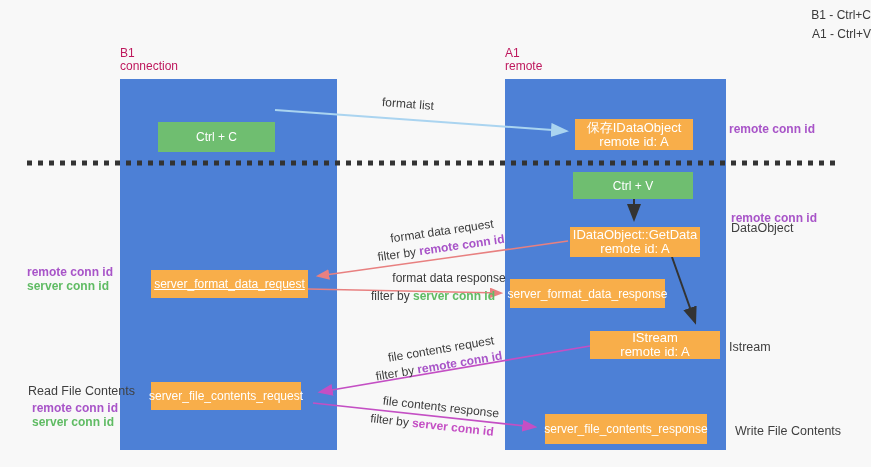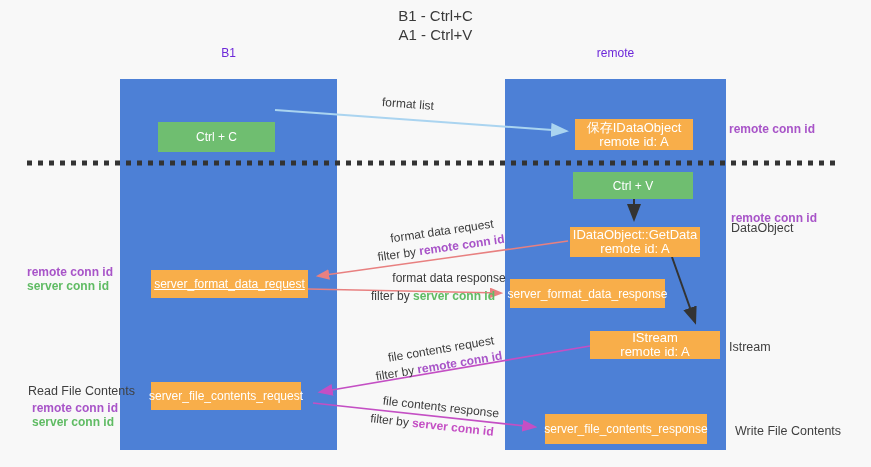--- a/index.html
+++ b/index.html
@@ -4,26 +4,26 @@
 <style>
   html,body{margin:0;padding:0;}
   body{
     width:871px;height:467px;overflow:hidden;
     background:var(--bg,#f8f8f8);
     font-family:"Liberation Sans",sans-serif;
     color:#3c3c3c;
   }
   .canvas{position:relative;width:871px;height:467px;}
   .title{
-    position:absolute;left:0;top:6px;width:100%;text-align:center;
-    font-size:15px;line-height:19px;color:#3a3a3a;
+    position:absolute;left:0;top:6px;width:100%;text-align:right;
+    font-size:12px;line-height:19px;color:#3a3a3a;
   }
   .title span{display:block;}
   .col-header{
-    position:absolute;top:47px;text-align:center;font-size:12px;line-height:13px;color:#6d28d9;
+    position:absolute;top:47px;text-align:left;font-size:12px;line-height:13px;color:#be185d;
   }
   .col-header span{display:block;}
   .column{
     position:absolute;top:79px;height:371px;
     background:var(--column-blue,#4d80d6);
   }
   .overlay{position:absolute;left:0;top:0;pointer-events:none;}
   .lblue{stroke:var(--arrow-lightblue);stroke-width:2;}
   .lblack{stroke:var(--arrow-black);stroke-width:2;}
   .lred{stroke:var(--arrow-red);stroke-width:1.5;}
@@ -52,22 +52,24 @@
 
 <div class="canvas">
 
   <div class="title">
     <span>B1 - Ctrl+C</span>
     <span>A1 - Ctrl+V</span>
   </div>
 
   <div class="col-header" style="left:120px;width:217px;">
     <span>B1</span>
+    <span>connection</span>
   </div>
   <div class="col-header" style="left:505px;width:221px;">
+    <span>A1</span>
     <span>remote</span>
   </div>
 
   <div class="column" style="left:120px;width:217px;"></div>
   <div class="column" style="left:505px;width:221px;"></div>
 
   <svg class="overlay" width="871" height="467" viewBox="0 0 871 467">
     <defs>
       <marker id="mb" markerWidth="9" markerHeight="8" refX="7.5" refY="3.5" orient="auto">
         <path d="M0,0 L9,3.5 L0,7 Z" style="fill:var(--arrow-lightblue)"></path>

